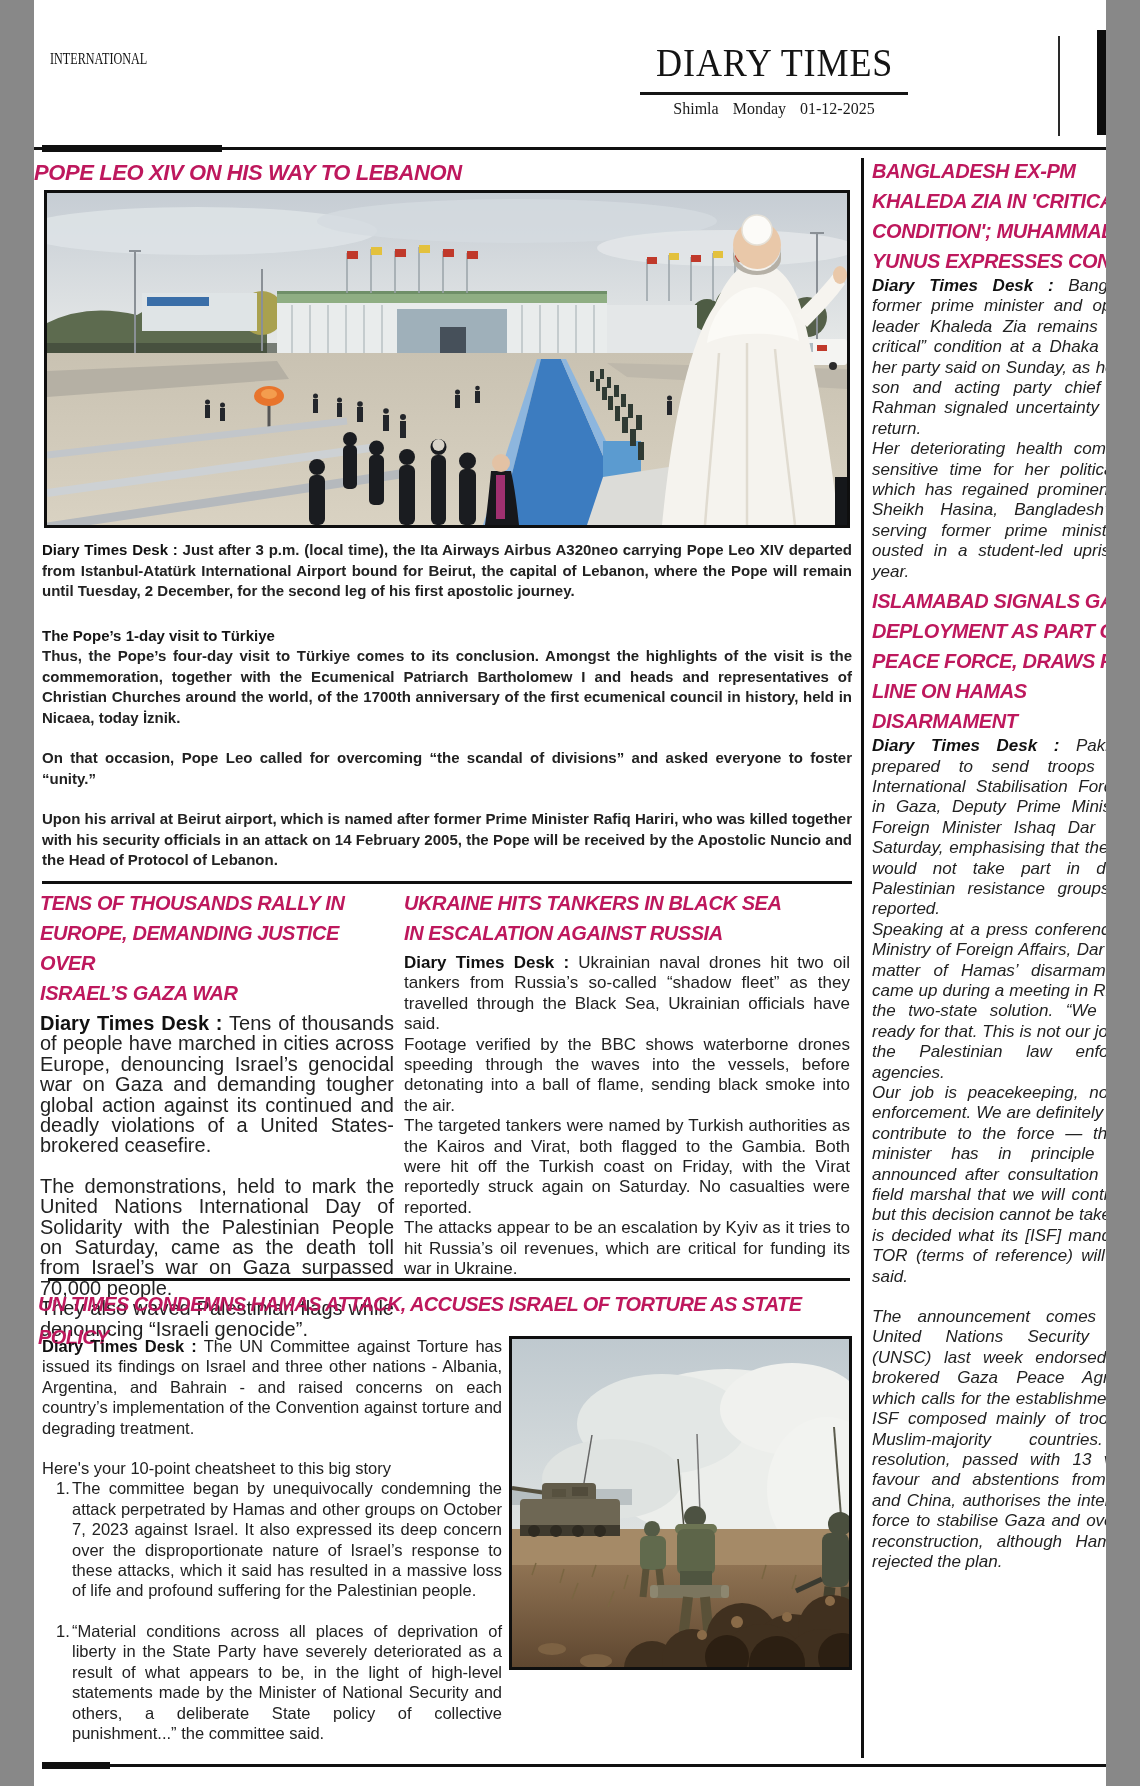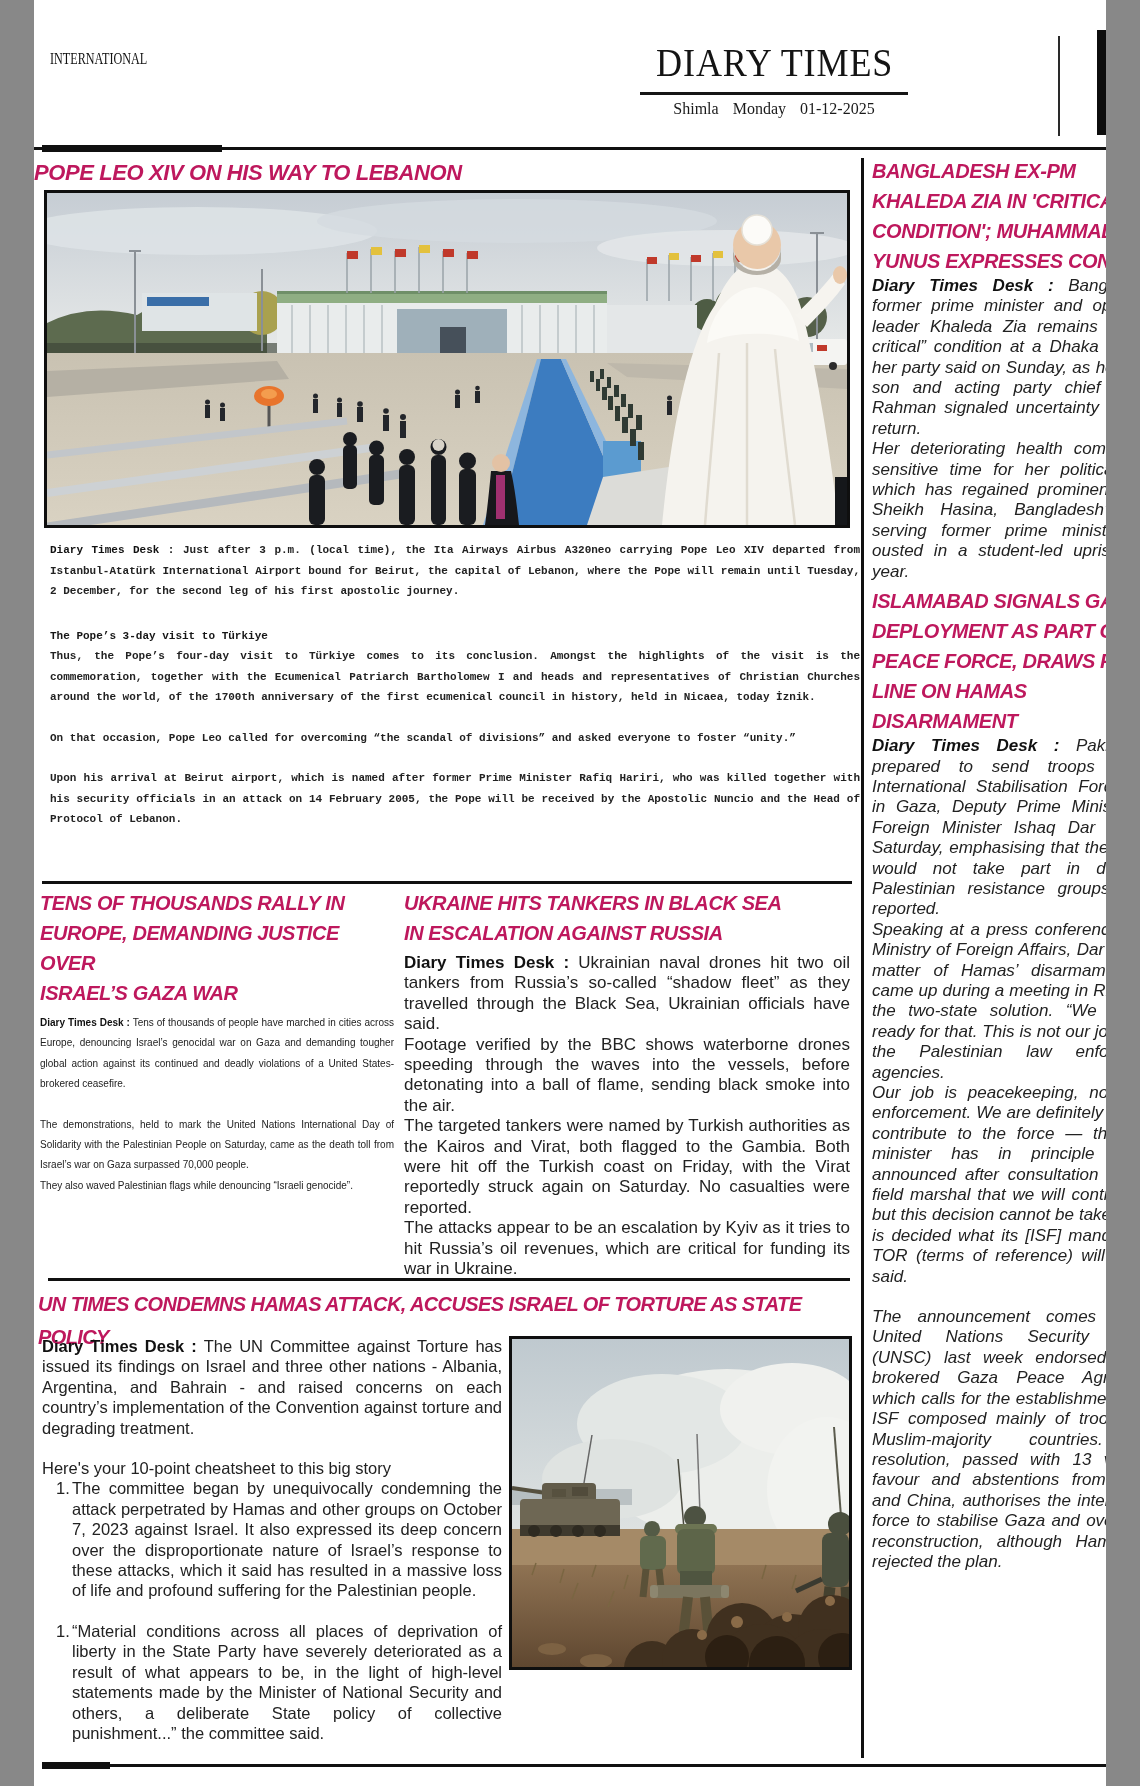--- a/index.html
+++ b/index.html
@@ -35,24 +35,24 @@
     white-space:pre-line;line-height:30px;font-size:20px;font-style:italic;}
   .pope-head{position:absolute;left:0;top:158px;width:818px;font-size:22px;}
   .eu-head,.uk-head{margin:0 0 5px 0;}
   .un-head{position:absolute;left:4px;top:1288px;width:812px;line-height:33px;letter-spacing:-0.6px;}
 
   
   p{margin:0;}
   .jp{text-align:justify;color:#222222;}
   .desk{font-weight:bold;color:#111;}
   .gap{margin-top:20px;}
-  .pope-body{position:absolute;left:16px;top:540px;width:810px;font-size:11px;line-height:20.5px;font-weight:bold;color:#161616;font-family:Liberation Mono, monospace;}
+  .pope-body{position:absolute;left:8px;top:540px;width:810px;font-size:15px;line-height:20.5px;font-weight:bold;color:#161616;}
   .pope-body .subhead{margin-top:24px;}
   .art-europe{position:absolute;left:6px;top:888px;width:354px;}
-  .art-europe .jp{font-size:10px;line-height:20.4px;}
+  .art-europe .jp{font-size:20px;line-height:20.4px;}
   .art-ukraine{position:absolute;left:370px;top:888px;width:446px;}
   .art-ukraine .jp{font-size:17px;line-height:20.4px;}
   .un-body{position:absolute;left:8px;top:1336px;width:460px;font-size:16.5px;line-height:20.4px;}
   .list-item{position:relative;padding-left:30px;text-align:justify;color:#222;}
   .list-item .num{position:absolute;left:14px;top:0;}
   .right-col{position:absolute;left:838px;top:156px;width:298px;}
   .right-col .jp{font-size:17px;line-height:20.4px;font-style:italic;}
   .right-col .headline.mt{margin-top:4px;}
 
   
@@ -271,21 +271,21 @@
       <path d="M686,54 a24,24 0 0 0 48,0 l0,12 a24,16 0 0 1 -48,0 Z" fill="#b5b0a6"></path>
       <circle cx="710" cy="37" r="15" fill="#fcfbf8" stroke="#e5e1d8" stroke-width="1.5"></circle>
       <path d="M748,122 C765,106 777,93 787,80 L798,91 C788,105 774,120 760,134 Z" fill="#f6f4ef"></path>
       <ellipse cx="793" cy="82" rx="7" ry="9" fill="#e9c8a9"></ellipse>
       <rect x="788" y="284" width="12" height="48" fill="#15171a"></rect>
     </svg>
   </div>
 
   <div class="pope-body">
     <p class="jp"><span class="desk">Diary Times Desk :</span> <span>Just after 3 p.m. (local time), the Ita Airways Airbus A320neo carrying Pope Leo XIV departed from Istanbul-Atatürk International Airport bound for Beirut, the capital of Lebanon, where the Pope will remain until Tuesday, 2 December, for the second leg of his first apostolic journey.</span></p>
-    <p class="subhead">The Pope’s 3-day visit to Türkiye</p>
+    <p class="subhead">The Pope’s 1-day visit to Türkiye</p>
     <p class="jp">Thus, the Pope’s four-day visit to Türkiye comes to its conclusion. Amongst the highlights of the visit is the commemoration, together with the Ecumenical Patriarch Bartholomew I and heads and representatives of Christian Churches around the world, of the 1700th anniversary of the first ecumenical council in history, held in Nicaea, today İznik.</p>
     <p class="jp gap">On that occasion, Pope Leo called for overcoming “the scandal of divisions” and asked everyone to foster “unity.”</p>
     <p class="jp gap">Upon his arrival at Beirut airport, which is named after former Prime Minister Rafiq Hariri, who was killed together with his security officials in an attack on 14 February 2005, the Pope will be received by the Apostolic Nuncio and the Head of Protocol of Lebanon.</p>
   </div>
 
   <div class="rule rule-mid"></div>
 
   <div class="art-europe">
     <div class="headline eu-head">TENS OF THOUSANDS RALLY IN
 EUROPE, DEMANDING JUSTICE OVER

